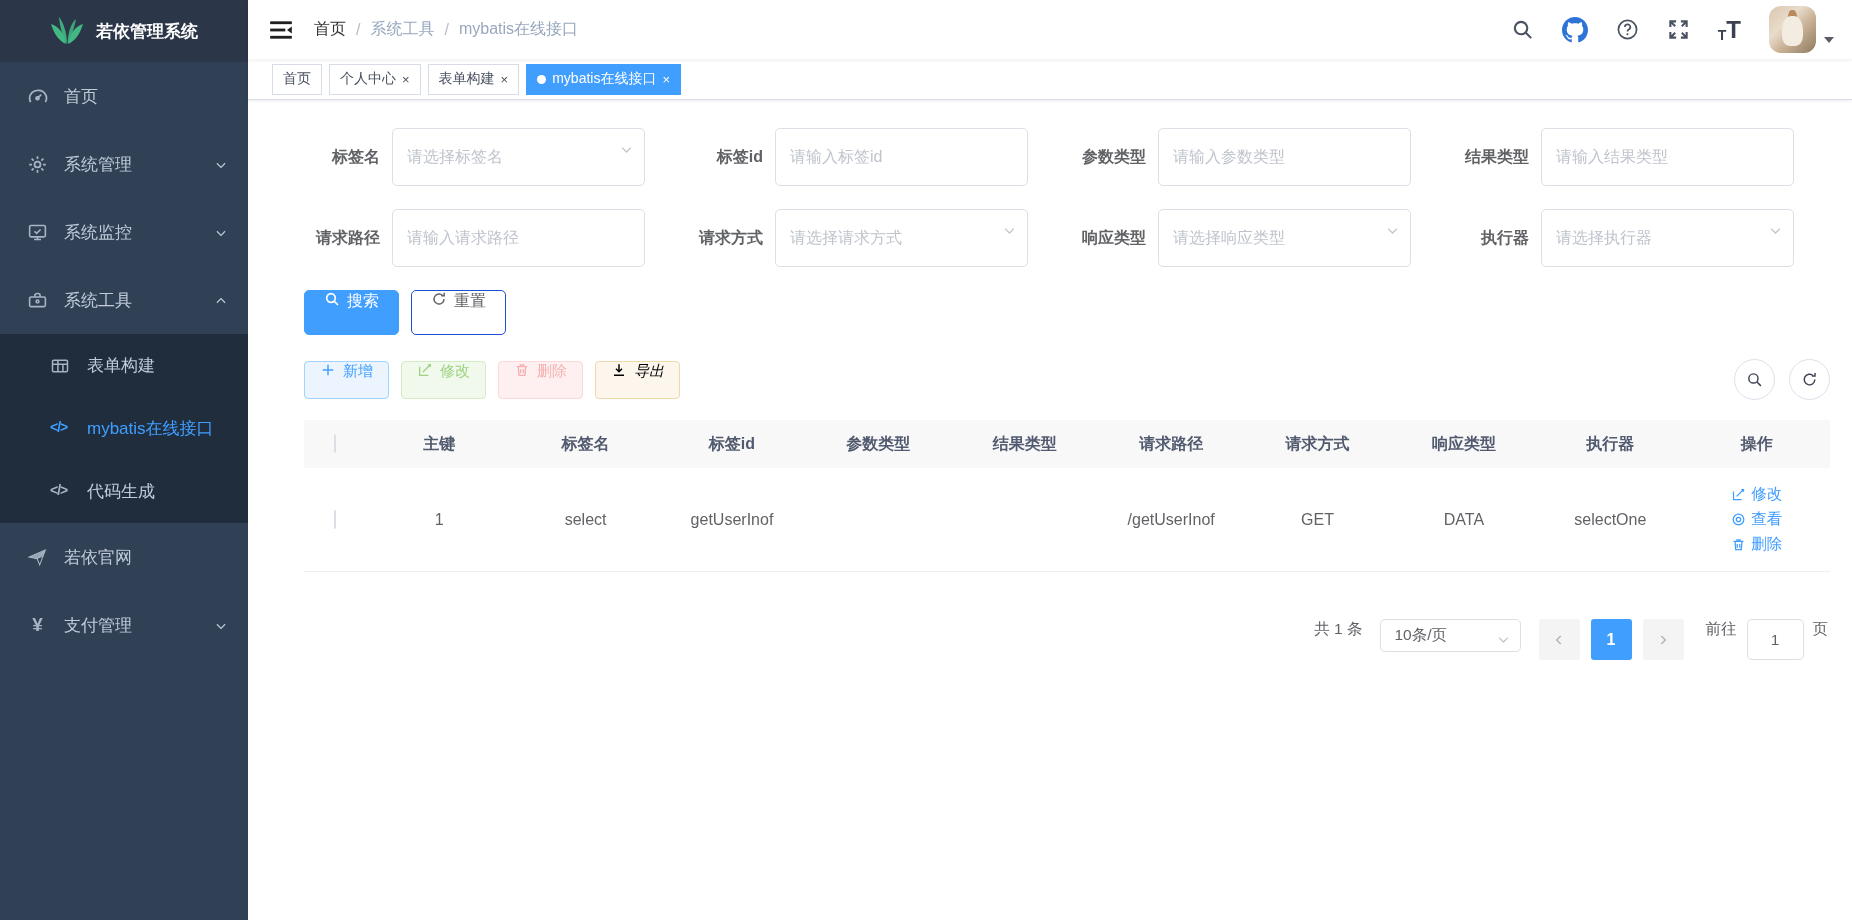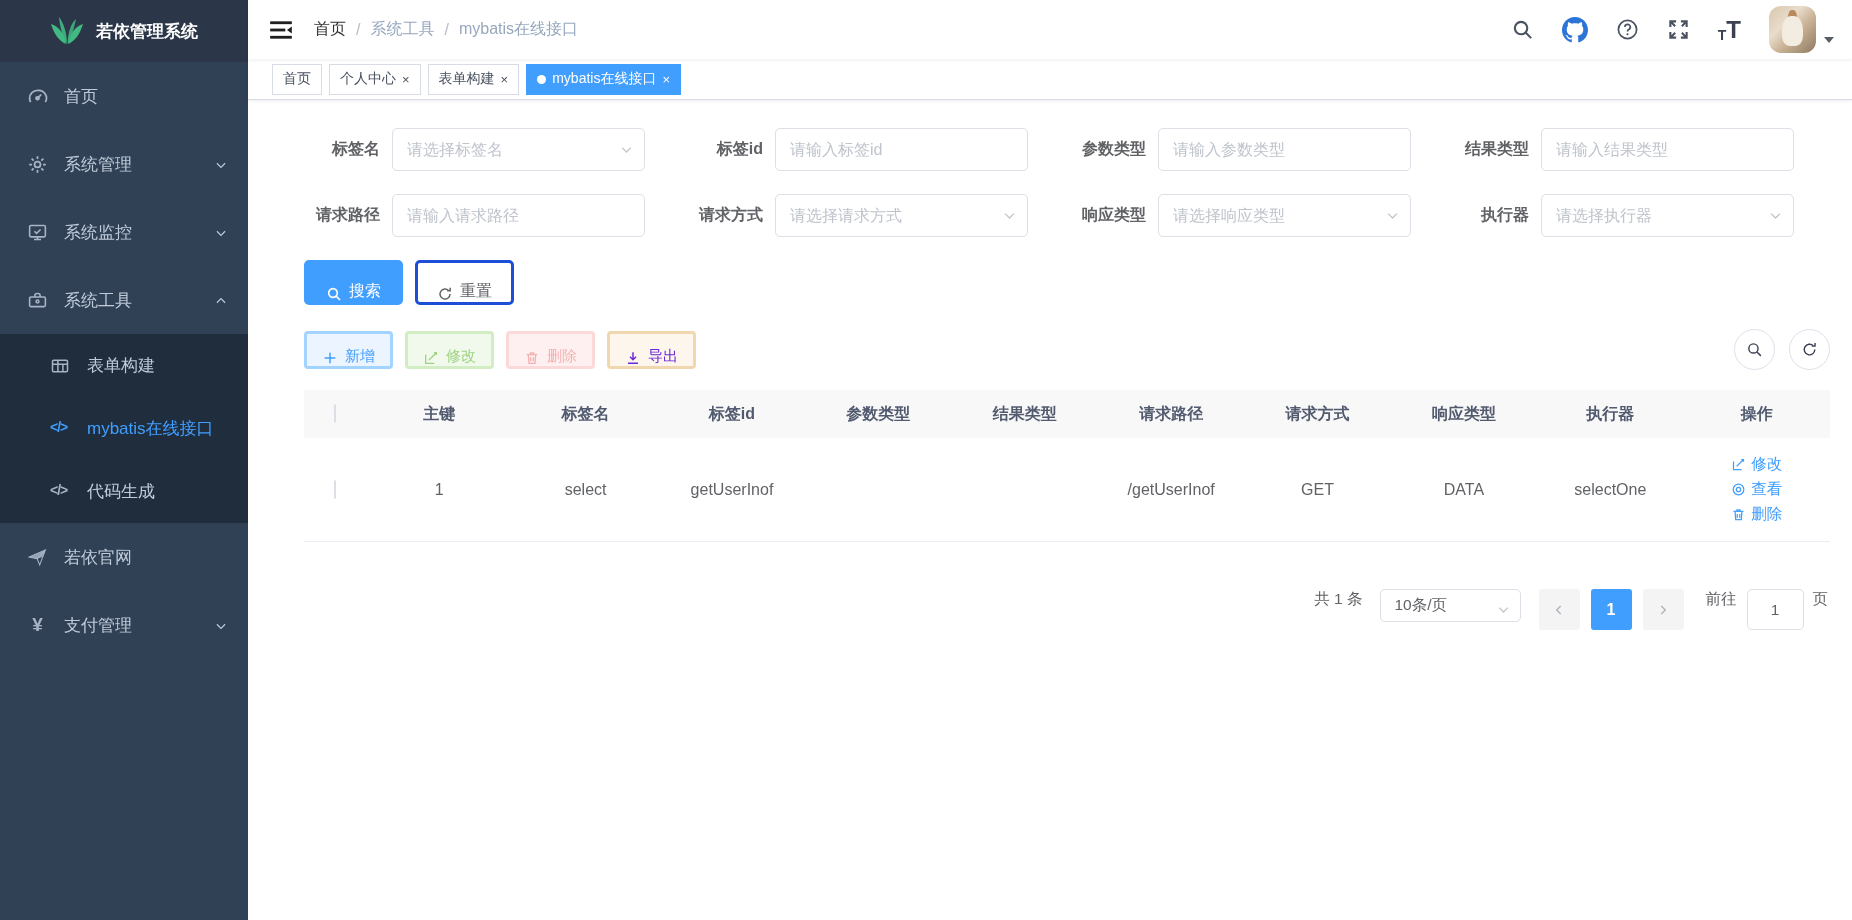--- a/index.html
+++ b/index.html
@@ -55,39 +55,39 @@
   .tab-close { font-size:13px; line-height:1; }
 
   .content { padding:28px 22px 0 24px; background:#fff; flex:1;margin-left:32px; }
 
   
   .filter-row { display:flex; margin-bottom:23px; }
   .field { display:flex; align-items:center; margin-right:42px; }
   .field:last-child { margin-right:0; }
   .field-label { width:88px; text-align:right; font-size:16px; font-weight:bold; color:#606266; padding-right:12px; flex-shrink:0; }
   .ctrl { position:relative; width:253px; }
-  .ctrl input { width:253px; height:43px; border:1px solid #dcdfe6; border-radius:5px; padding:0 14px; font-size:16px;
+  .ctrl input { width:253px; height:58px; border:1px solid #dcdfe6; border-radius:5px; padding:0 14px; font-size:16px;
     color:#606266; outline:none; font-family:inherit; background:#fff; }
   .ctrl input::placeholder { color:#bfc4cc; }
   .ctrl .sel-arrow { position:absolute; right:11px; top:14px; width:15px; height:15px; color:#c0c4cc; pointer-events:none; }
 
   .btn-row { display:flex; gap:12px; margin-top:3px; }
-  .btn { display:inline-flex; align-items:flex-end; gap:7px; border-radius:5px; font-size:16px; cursor:pointer;
-    padding:0 19px; height:45px; border:3px solid #1d4ed8; background:#fff; color:#606266; font-family:inherit; }
+  .btn { display:inline-flex; align-items:flex-start; gap:7px; border-radius:5px; font-size:16px; cursor:pointer;
+    padding:0 19px; height:45px; border:1px solid #1d4ed8; background:#fff; color:#606266; font-family:inherit; }
   .btn .b-icon { width:16px; height:16px; display:inline-flex; }
   .btn-primary { background:#409eff; border-color:#409eff; color:#fff; }
 
   
   .toolbar { display:flex; align-items:center; margin-top:24px; }
   .btn-sm { height:38px; padding:0 15px; font-size:15px; border-radius:4px; }
   .btn-sm + .btn-sm { margin-left:12px; }
   .btn-add { color:#409eff; background:#ecf5ff; border-color:#a3d3ff; }
   .btn-edit { color:#9fd383; background:#f0f9eb; border-color:#d2ecc3; cursor:not-allowed; }
   .btn-del { color:#f4b1b1; background:#fef0f0; border-color:#fbd9d9; cursor:not-allowed; }
-  .btn-export { color:#6d28d9; background:#fdf6ec; border-color:#f1d7ad; }
+  .btn-export { color:#000000; background:#fdf6ec; border-color:#f1d7ad;font-style:italic; }
   .tool-right { margin-left:auto; display:flex; gap:14px; }
   .circle-btn { width:41px; height:41px; border-radius:50%; border:1px solid #dee0ea; background:#fff;
     display:flex; align-items:center; justify-content:center; color:#3a3f51; cursor:pointer; }
   .circle-btn svg { width:17px; height:17px; }
 
   
   table { width:100%; border-collapse:collapse; margin-top:20px; table-layout:fixed; }
   thead th { background:#f8f8f9; color:#515a6e; font-size:16px; font-weight:bold; height:48px; text-align:center; }
   tbody td { color:#606266; font-size:16px; text-align:center; padding:16px 0; border-bottom:1px solid #ebeef5; }
   .col-check { width:62px; }

